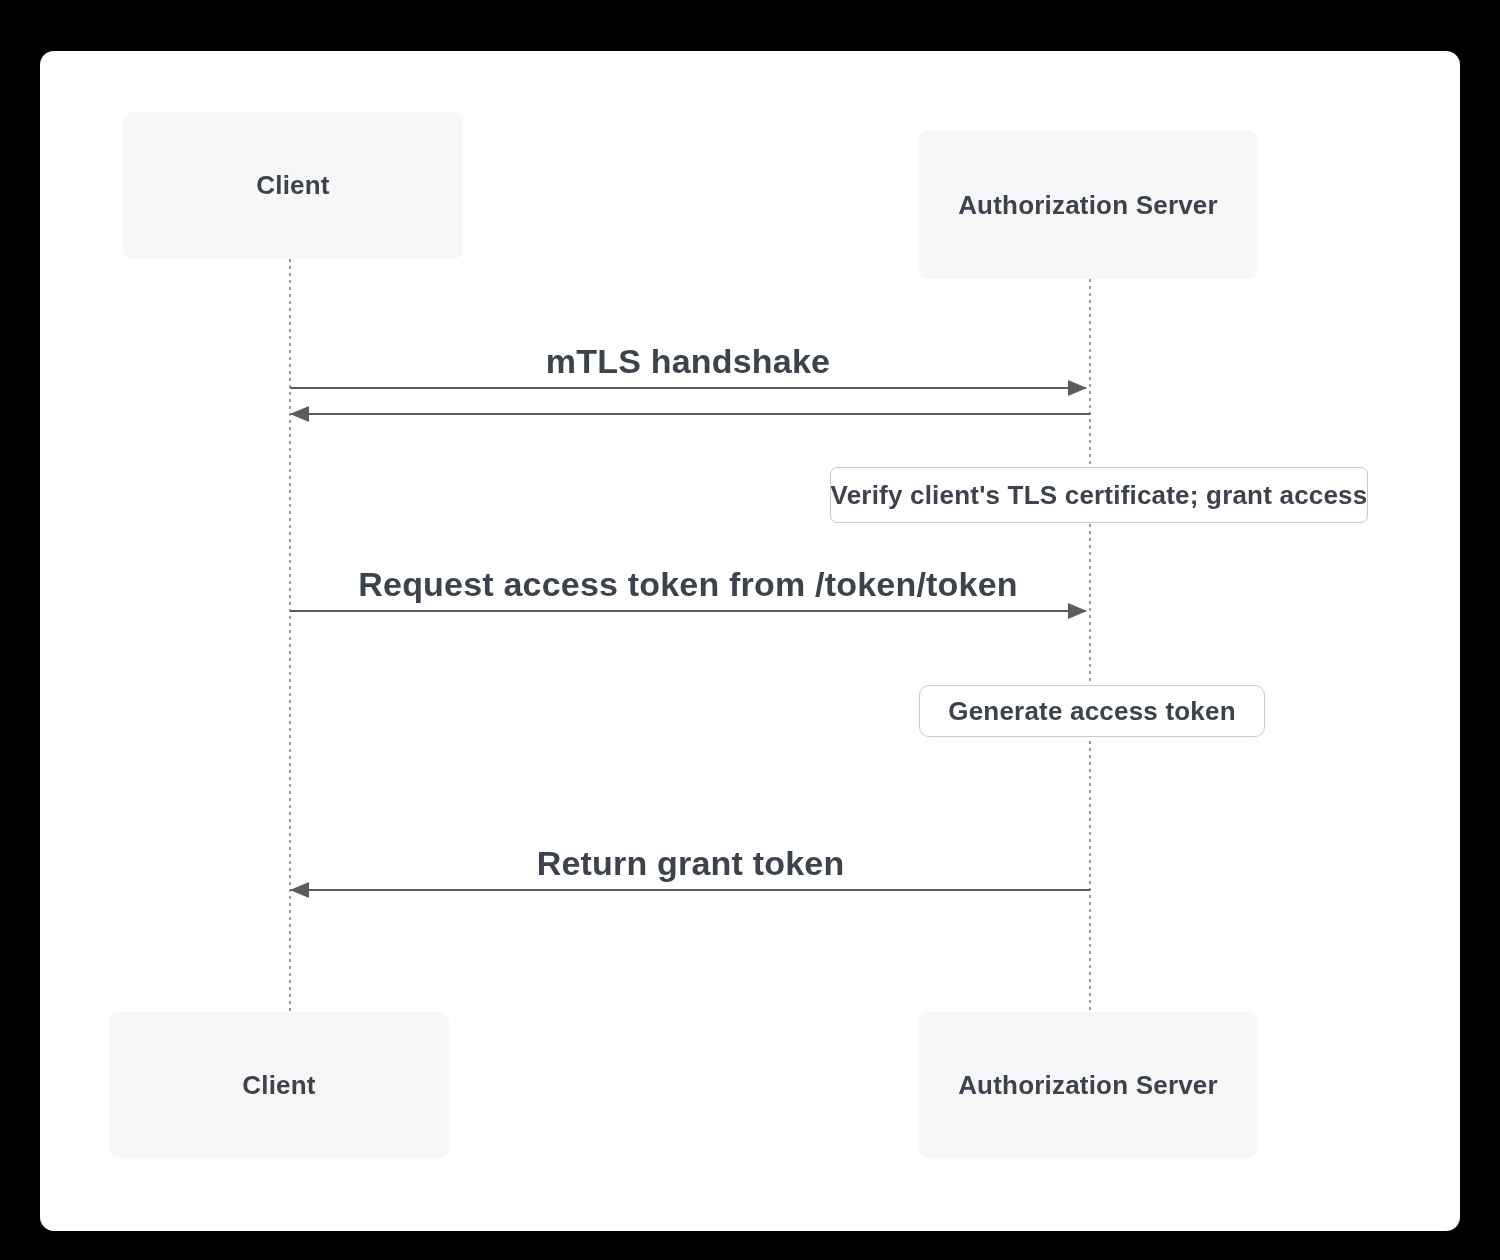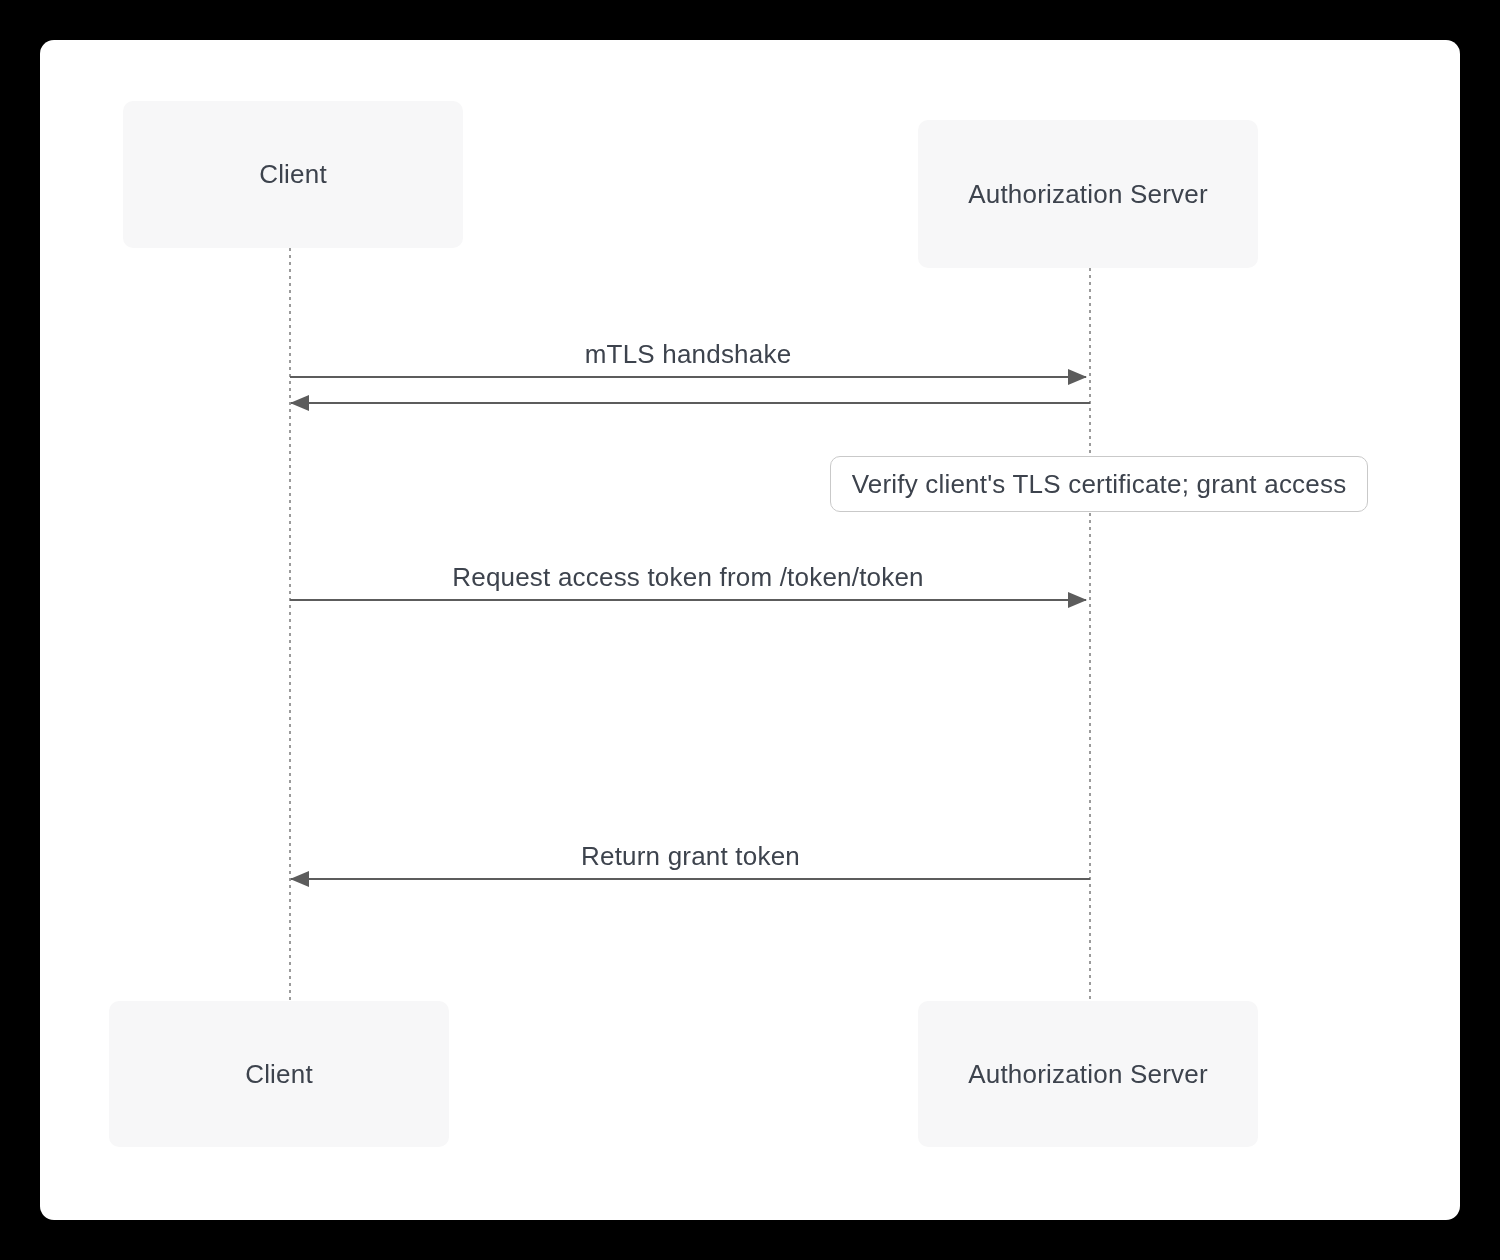--- a/index.html
+++ b/index.html
@@ -3,21 +3,21 @@
 <meta charset="utf-8">
 <style>
   html,body{margin:0;padding:0;}
   body{
     width:1500px;height:1260px;
     background:#000;
     font-family:"Liberation Sans", sans-serif;
     position:relative;
     overflow:hidden;
   }
-  .stage{position:absolute;left:0;top:2px;width:1500px;height:1164px;}
+  .stage{position:absolute;left:0;top:13px;width:1500px;height:1164px;font-weight:bold;}
   .card{
     position:absolute;left:40px;top:38px;width:1420px;height:1180px;
     background:#ffffff;border-radius:14px;
   }
   
   .actor{
     position:absolute;
     background:#f7f7f8;
     border-radius:10px;
     display:flex;align-items:center;justify-content:center;
@@ -38,39 +38,39 @@
   #lifeline-auth{left:1089px;top:266px;height:733px;}
   
   .msg{position:absolute;height:0;z-index:2;}
   .msg .line{position:absolute;left:0;right:0;top:-1px;height:2px;background:#5c5c5c;}
   .msg .head{position:absolute;top:-8px;width:0;height:0;
     border-top:8px solid transparent;border-bottom:8px solid transparent;}
   .msg.right .head{right:-1px;border-left:19px solid #5c5c5c;}
   .msg.left  .head{left:-1px;border-right:19px solid #5c5c5c;}
   .msg .label{
     position:absolute;bottom:7px;left:50%;transform:translateX(-50%);
-    white-space:nowrap;font-size:26px;color:#3d434d;letter-spacing:0.2px;
+    white-space:nowrap;font-size:34px;color:#3d434d;letter-spacing:0.2px;
     background:transparent;
   }
   #msg-1{left:290px;top:375px;width:796px;}
   #msg-2{left:291px;top:401px;width:799px;}
   #msg-3{left:290px;top:598px;width:796px;}
   #msg-4{left:291px;top:877px;width:799px;}
   
   .note{
     position:absolute;
     background:#ffffff;
     border:1px solid #c9c9c9;
     border-radius:10px;
     display:flex;align-items:center;justify-content:center;
     white-space:nowrap;
     font-size:26px;color:#3d434d;letter-spacing:0.2px;
     z-index:3;
   }
-  #note-1{left:830px;top:454px;width:536px;height:54px;}
+  #note-1{left:830px;top:454px;width:536px;height:54px;border-radius:7px;}
   #note-2{left:919px;top:672px;width:344px;height:50px;}
 </style>
 </head>
 <body>
 
 <div class="stage">
   <div class="card"></div>
 
   <div class="lifeline" id="lifeline-client"></div>
   <div class="lifeline" id="lifeline-auth"></div>
@@ -97,20 +97,23 @@
   <div class="note" id="note-1">
     <span>Verify client's TLS certificate; grant access</span>
   </div>
 
   <div class="msg right" id="msg-3">
     <div class="label">Request access token from /token/token</div>
     <div class="line"></div>
     <div class="head"></div>
   </div>
 
+  <div class="note" id="note-2">
+    <span>Generate access token</span>
+  </div>
 
   <div class="msg left" id="msg-4">
     <div class="label">Return grant token</div>
     <div class="line"></div>
     <div class="head"></div>
   </div>
 
   <div class="actor" id="actor-bottom-client">
     <span>Client</span>
   </div>

